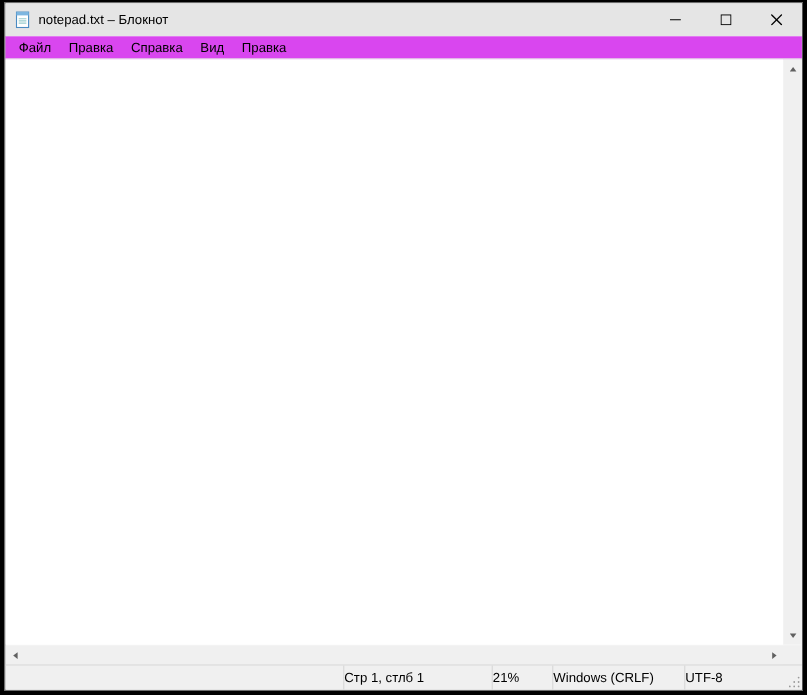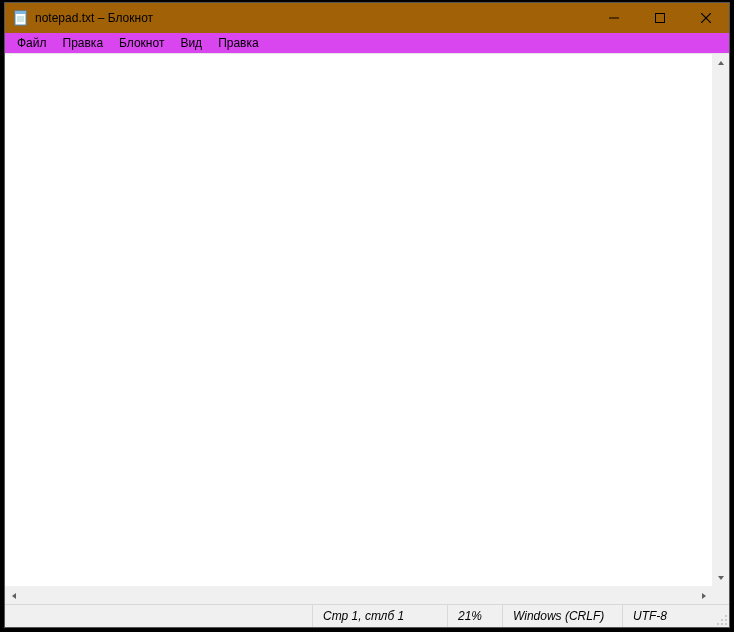--- a/index.html
+++ b/index.html
@@ -22,21 +22,21 @@
     background: #fff;
     border: 1px solid #555;
     display: flex;
     flex-direction: column;
   }
   
   .titlebar {
     height: 30px;
     display: flex;
     align-items: center;
-    background: #a16207;
+    background: #e5e5e5;
     color: #000;
   }
   .titlebar .icon {
     width: 16px;
     height: 16px;
     margin-left: 8px;
     margin-right: 6px;
     display: inline-flex;
     align-items: center;
     justify-content: center;
@@ -130,25 +130,24 @@
     height: 23px;
     background: #f0f0f0;
     border-top: 1px solid #d8d8d8;
     display: flex;
     align-items: stretch;
     font-size: 12px;
     color: #000;
   }
   .status-cell {
     border-left: 1px solid #d8d8d8;
-    padding: 0 10px;
+    padding: 0 0;
     display: flex;
     align-items: center;
     white-space: nowrap;
-    font-style: italic;
   }
   .status-spacer { flex: 1; }
   .status-cell.pos { width: 135px; }
   .status-cell.zoom { width: 55px; }
   .status-cell.eol { width: 120px; }
   .status-cell.enc { width: 90px; }
   .grip {
     width: 17px;
     position: relative;
   }
@@ -185,21 +184,21 @@
       <svg width="10" height="10" viewBox="0 0 10 10">
           <line x1="0" y1="0" x2="10" y2="10" stroke="currentColor" stroke-width="1.2"></line>
           <line x1="10" y1="0" x2="0" y2="10" stroke="currentColor" stroke-width="1.2"></line>
         </svg>
     </div>
   </div>
 
   <div class="menubar">
     <div class="menuitem">Файл</div>
     <div class="menuitem">Правка</div>
-    <div class="menuitem">Блокнот</div>
+    <div class="menuitem">Справка</div>
     <div class="menuitem">Вид</div>
     <div class="menuitem">Правка</div>
   </div>
 
   <div class="content-wrap">
     <div class="editor-row">
       <textarea class="editor" spellcheck="false" style=""></textarea>
       <div class="vscroll">
         <div class="arrow">
           <svg width="8" height="8" viewBox="0 0 8 8">

